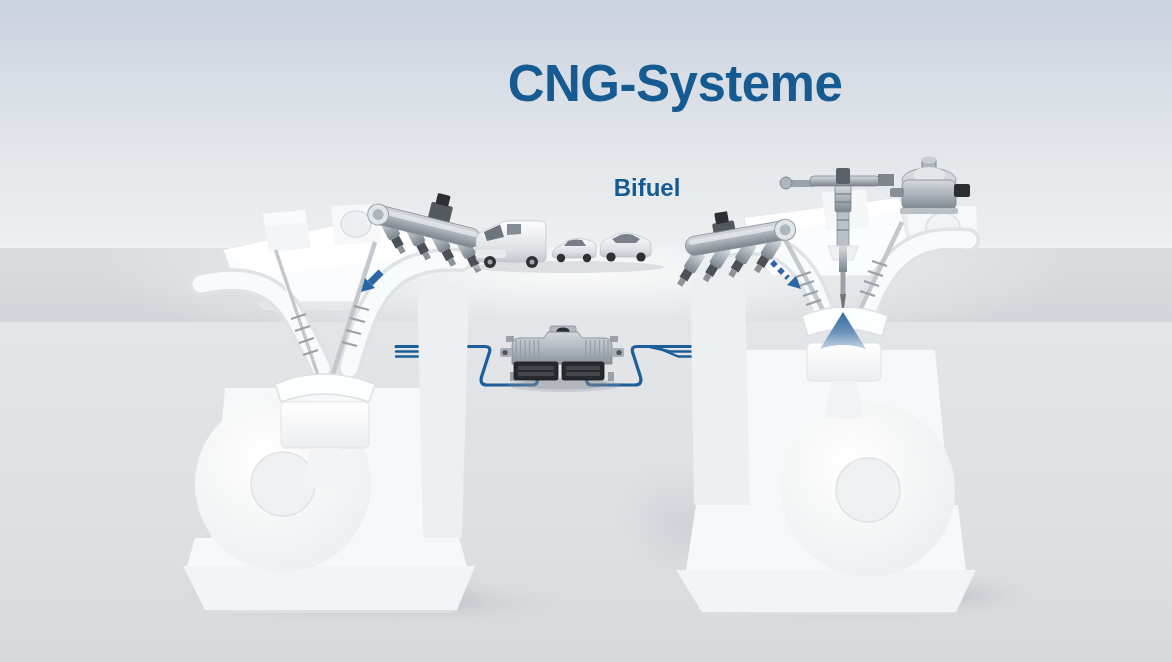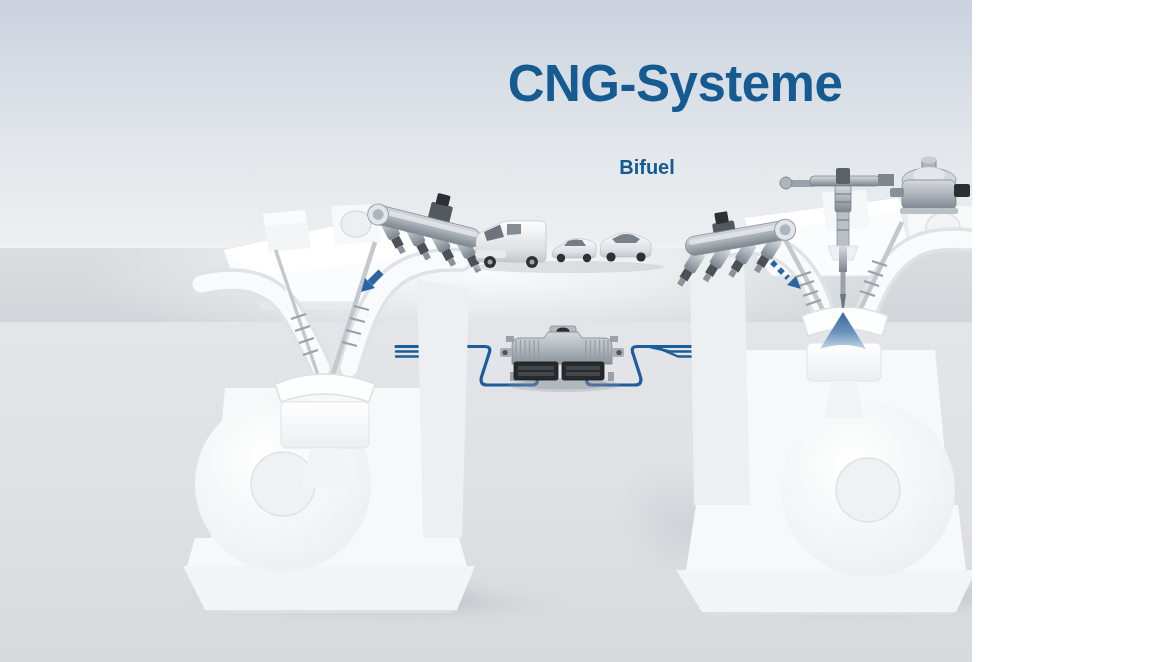--- a/index.html
+++ b/index.html
@@ -1,35 +1,35 @@
 <!DOCTYPE html>
 <html><head>
 <meta charset="utf-8">
 <style>
   html,body{margin:0;padding:0;background:#ffffff;}
   .stage{
-    position:relative;width:972px;height:662px;overflow:hidden;
+    position:relative;width:1172px;height:662px;overflow:hidden;
     font-family:"Liberation Sans",sans-serif;
   }
   
   .bg-sky{position:absolute;left:0;top:0;width:100%;height:246px;
     background:linear-gradient(180deg,#cad2df 0%,#d5dbe4 25%,#e3e7eb 62%,#edeff1 100%);}
   .bg-band{position:absolute;left:0;top:246px;width:100%;height:76px;
     background:
       radial-gradient(ellipse 58% 160% at 50% 30%, rgba(255,255,255,.88) 0%, rgba(255,255,255,0) 72%),
       linear-gradient(180deg,#d9dde0 0%,#d2d6da 100%);
     border-top:2px solid #eff1f2;}
   .bg-floor{position:absolute;left:0;top:322px;width:100%;height:340px;
     background:linear-gradient(180deg,#e3e5e8 0%,#dee0e4 55%,#d7dadd 100%);}
   
   .title{position:absolute;left:675px;top:54px;transform:translateX(-50%);
     font-size:51px;font-weight:700;letter-spacing:-.5px;color:#155a91;white-space:nowrap;}
   .lbl{position:absolute;transform:translateX(-50%);font-weight:700;color:#155a91;white-space:nowrap;}
   .lbl-mono{left:417px;top:136px;font-size:30px;}
-  .lbl-bi{left:647px;top:156px;font-size:20px;text-align:right;}
+  .lbl-bi{left:647px;top:174px;font-size:24px;text-align:right;}
   
   .abs{position:absolute;}
   .shadow{position:absolute;border-radius:50%;filter:blur(7px);}
   .sh-eng-l{left:198px;top:578px;width:300px;height:34px;
     background:radial-gradient(ellipse at 45% 50%, rgba(96,104,116,.48), rgba(96,104,116,0) 72%);}
   .sh-eng-l2{left:320px;top:592px;width:250px;height:24px;opacity:.5;
     background:radial-gradient(ellipse, rgba(110,118,128,.4), rgba(110,118,128,0) 70%);}
   .sh-eng-r{left:716px;top:578px;width:310px;height:34px;
     background:radial-gradient(ellipse at 45% 50%, rgba(96,104,116,.48), rgba(96,104,116,0) 72%);}
   .sh-eng-r2{left:612px;top:470px;width:150px;height:110px;opacity:.25;transform:rotate(28deg);

